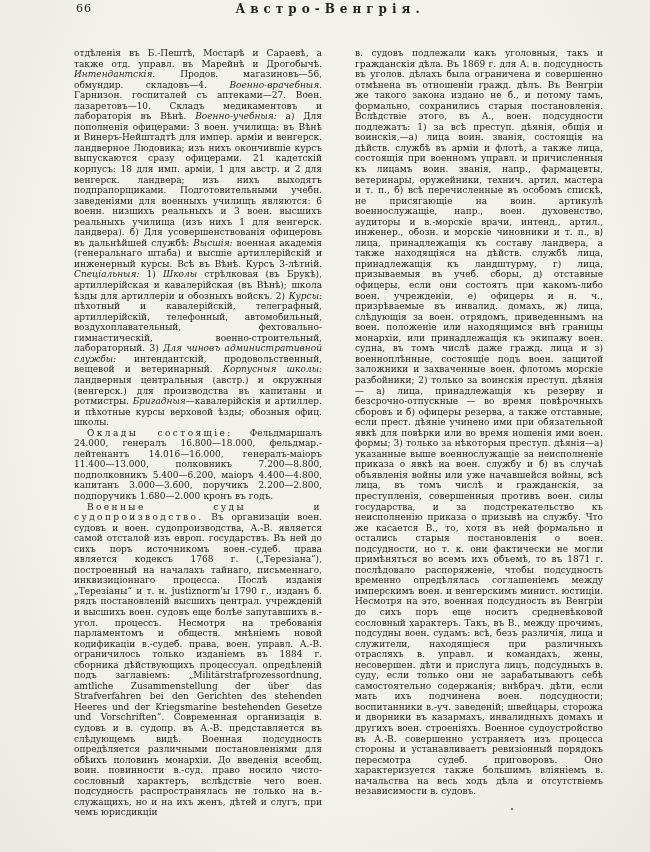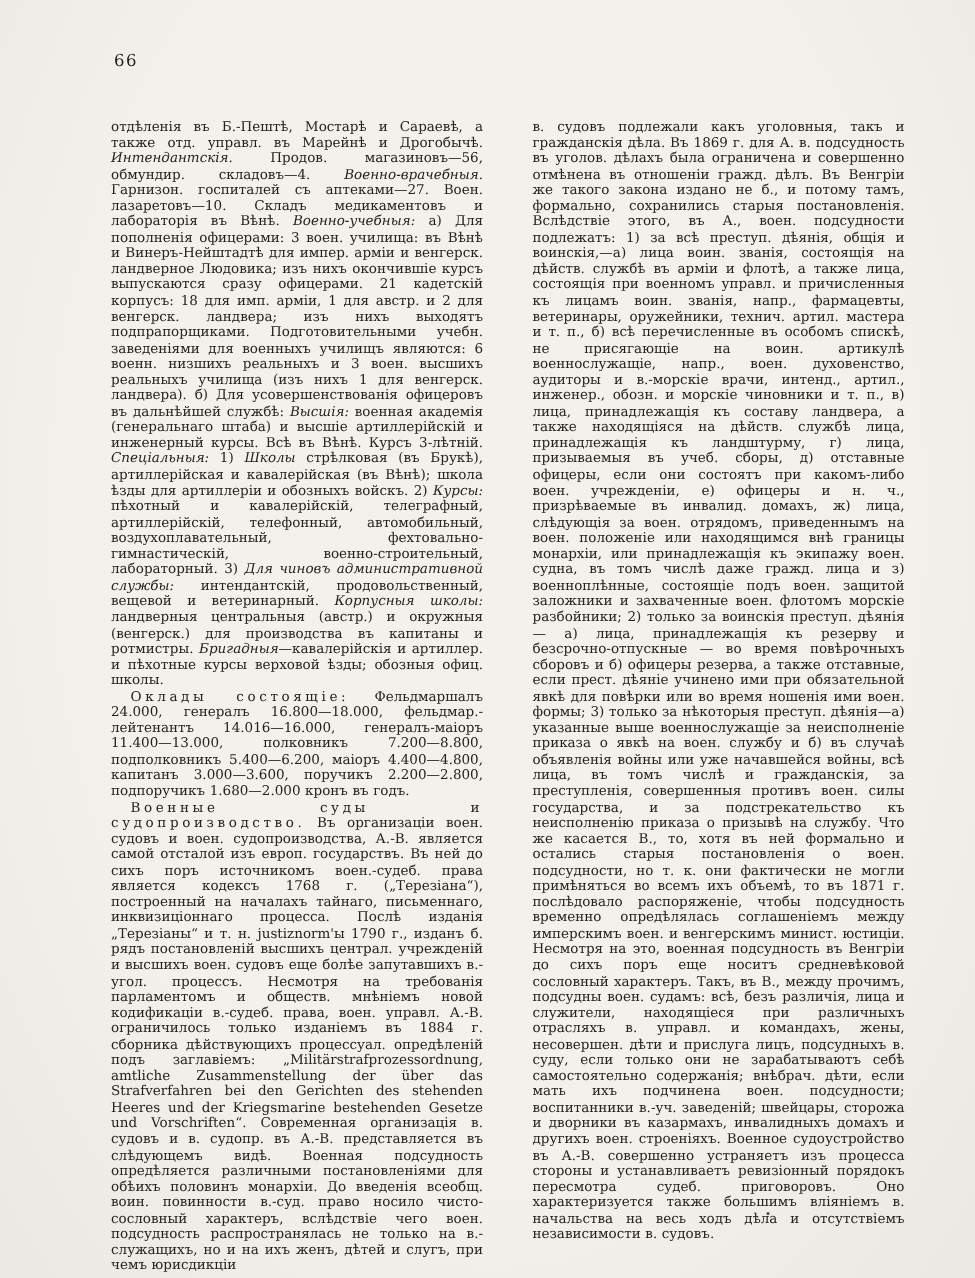--- a/index.html
+++ b/index.html
@@ -8,21 +8,21 @@
     background: #d8d6d2;
   }
   .page {
     position: relative;
     width: 650px;
     height: 852px;
     margin: 0 auto;
     background: #f1efea;
     background-image: radial-gradient(ellipse at 50% 40%, #f3f1ec 60%, #eae8e2 100%);
     box-sizing: border-box;
-    padding: 32px 64px 0 74px;
+    padding: 0 64px 0 74px;
     overflow: hidden;
     color: #242321;
     font-family: "DejaVu Serif", "Liberation Serif", serif;
   }
   .page-header {
     position: relative;
     height: 24px;
     margin-bottom: 6px;
   }
   .page-number {
@@ -75,20 +75,21 @@
     border-radius: 50%;
     background: #4a4845;
   }
 </style>
 </head>
 <body>
 
 <div class="page">
   <div class="page-header">
     <span class="page-number">66</span>
+    <span class="header-title">Австро-Венгрія.</span>
   </div>
   <div class="columns">
     <div class="text-column" id="col-left">
         <p class="para"><span class="seg-normal">отдѣленія въ Б.-Пештѣ, Мостарѣ и Сараевѣ, а также отд. управл. въ Марейнѣ и Дрогобычѣ. </span><span class="seg-italic">Интендантскія.</span><span class="seg-normal"> Продов. магазиновъ—56, обмундир. складовъ—4. </span><span class="seg-italic">Военно-врачебныя.</span><span class="seg-normal"> Гарнизон. госпиталей съ аптеками—27. Воен. лазаретовъ—10. Складъ медикаментовъ и лабораторія въ Вѣнѣ. </span><span class="seg-italic">Военно-учебныя:</span><span class="seg-normal"> а) Для пополненія офицерами: 3 воен. училища: въ Вѣнѣ и Винеръ-Нейштадтѣ для импер. арміи и венгерск. ландверное Людовика; изъ нихъ окончившіе курсъ выпускаются сразу офицерами. 21 кадетскій корпусъ: 18 для имп. арміи, 1 для австр. и 2 для венгерск. ландвера; изъ нихъ выходятъ подпрапорщиками. Подготовительными учебн. заведеніями для военныхъ училищъ являются: 6 военн. низшихъ реальныхъ и 3 воен. высшихъ реальныхъ училища (изъ нихъ 1 для венгерск. ландвера). б) Для усовершенствованія офицеровъ въ дальнѣйшей службѣ: </span><span class="seg-italic">Высшія:</span><span class="seg-normal"> военная академія (генеральнаго штаба) и высшіе артиллерійскій и инженерный курсы. Всѣ въ Вѣнѣ. Курсъ 3-лѣтній. </span><span class="seg-italic">Спеціальныя:</span><span class="seg-normal"> 1) </span><span class="seg-italic">Школы</span><span class="seg-normal"> стрѣлковая (въ Брукѣ), артиллерійская и кавалерійская (въ Вѣнѣ); школа ѣзды для артиллеріи и обозныхъ войскъ. 2) </span><span class="seg-italic">Курсы:</span><span class="seg-normal"> пѣхотный и кавалерійскій, телеграфный, артиллерійскій, телефонный, автомобильный, воздухоплавательный, фехтовально-гимнастическій, военно-строительный, лабораторный. 3) </span><span class="seg-italic">Для чиновъ административной службы:</span><span class="seg-normal"> интендантскій, продовольственный, вещевой и ветеринарный. </span><span class="seg-italic">Корпусныя школы:</span><span class="seg-normal"> ландверныя центральныя (австр.) и окружныя (венгерск.) для производства въ капитаны и ротмистры. </span><span class="seg-italic">Бригадныя</span><span class="seg-normal">—кавалерійскія и артиллер. и пѣхотные курсы верховой ѣзды; обозныя офиц. школы.</span></p>
         <p class="para indent"><span class="seg-spaced">Оклады состоящіе:</span><span class="seg-normal"> Фельдмаршалъ 24.000, генералъ 16.800—18.000, фельдмар.-лейтенантъ 14.016—16.000, генералъ-маіоръ 11.400—13.000, полковникъ 7.200—8.800, подполковникъ 5.400—6.200, маіоръ 4.400—4.800, капитанъ 3.000—3.600, поручикъ 2.200—2.800, подпоручикъ 1.680—2.000 кронъ въ годъ.</span></p>
         <p class="para indent"><span class="seg-spaced">Военные суды и судопроизводство.</span><span class="seg-normal"> Въ организаціи воен. судовъ и воен. судопроизводства, А.-В. является самой отсталой изъ европ. государствъ. Въ ней до сихъ поръ источникомъ воен.-судеб. права является кодексъ 1768 г. („Терезіана“), построенный на началахъ тайнаго, письменнаго, инквизиціоннаго процесса. Послѣ изданія „Терезіаны“ и т. н. justiznorm'ы 1790 г., изданъ б. рядъ постановленій высшихъ централ. учрежденій и высшихъ воен. судовъ еще болѣе запутавшихъ в.-угол. процессъ. Несмотря на требованія парламентомъ и обществ. мнѣніемъ новой кодификаціи в.-судеб. права, воен. управл. А.-В. ограничилось только изданіемъ въ 1884 г. сборника дѣйствующихъ процессуал. опредѣленій подъ заглавіемъ: „Militärstrafprozessordnung, amtliche Zusammenstellung der über das Strafverfahren bei den Gerichten des stehenden Heeres und der Kriegsmarine bestehenden Gesetze und Vorschriften“. Современная организація в. судовъ и в. судопр. въ А.-В. представляется въ слѣдующемъ видѣ. Военная подсудность опредѣляется различными постановленіями для обѣихъ половинъ монархіи. До введенія всеобщ. воин. повинности в.-суд. право носило чисто-сословный характеръ, вслѣдствіе чего воен. подсудность распространялась не только на в.-служащихъ, но и на ихъ женъ, дѣтей и слугъ, при чемъ юрисдикціи</span></p>
       </div>
     <div class="text-column" id="col-right">
         <p class="para"><span class="seg-normal">в. судовъ подлежали какъ уголовныя, такъ и гражданскія дѣла. Въ 1869 г. для А. в. подсудность въ уголов. дѣлахъ была ограничена и совершенно отмѣнена въ отношеніи гражд. дѣлъ. Въ Венгріи же такого закона издано не б., и потому тамъ, формально, сохранились старыя постановленія. Вслѣдствіе этого, въ А., воен. подсудности подлежатъ: 1) за всѣ преступ. дѣянія, общія и воинскія,—а) лица воин. званія, состоящія на дѣйств. службѣ въ арміи и флотѣ, а также лица, состоящія при военномъ управл. и причисленныя къ лицамъ воин. званія, напр., фармацевты, ветеринары, оружейники, технич. артил. мастера и т. п., б) всѣ перечисленные въ особомъ спискѣ, не присягающіе на воин. артикулѣ военнослужащіе, напр., воен. духовенство, аудиторы и в.-морскіе врачи, интенд., артил., инженер., обозн. и морскіе чиновники и т. п., в) лица, принадлежащія къ составу ландвера, а также находящіяся на дѣйств. службѣ лица, принадлежащія къ ландштурму, г) лица, призываемыя въ учеб. сборы, д) отставные офицеры, если они состоятъ при какомъ-либо воен. учрежденіи, е) офицеры и н. ч., призрѣваемые въ инвалид. домахъ, ж) лица, слѣдующія за воен. отрядомъ, приведеннымъ на воен. положеніе или находящимся внѣ границы монархіи, или принадлежащія къ экипажу воен. судна, въ томъ числѣ даже гражд. лица и з) военноплѣнные, состоящіе подъ воен. защитой заложники и захваченные воен. флотомъ морскіе разбойники; 2) только за воинскія преступ. дѣянія — а) лица, принадлежащія къ резерву и безсрочно-отпускные — во время повѣрочныхъ сборовъ и б) офицеры резерва, а также отставные, если прест. дѣяніе учинено ими при обязательной явкѣ для повѣрки или во время ношенія ими воен. формы; 3) только за нѣкоторыя преступ. дѣянія—а) указанные выше военнослужащіе за неисполненіе приказа о явкѣ на воен. службу и б) въ случаѣ объявленія войны или уже начавшейся войны, всѣ лица, въ томъ числѣ и гражданскія, за преступленія, совершенныя противъ воен. силы государства, и за подстрекательство къ неисполненію приказа о призывѣ на службу. Что же касается В., то, хотя въ ней формально и остались старыя постановленія о воен. подсудности, но т. к. они фактически не могли примѣняться во всемъ ихъ объемѣ, то въ 1871 г. послѣдовало распоряженіе, чтобы подсудность временно опредѣлялась соглашеніемъ между имперскимъ воен. и венгерскимъ минист. юстиціи. Несмотря на это, военная подсудность въ Венгріи до сихъ поръ еще носитъ средневѣковой сословный характеръ. Такъ, въ В., между прочимъ, подсудны воен. судамъ: всѣ, безъ различія, лица и служители, находящіеся при различныхъ отрасляхъ в. управл. и командахъ, жены, несовершен. дѣти и прислуга лицъ, подсудныхъ в. суду, если только они не зарабатываютъ себѣ самостоятельно содержанія; внѣбрач. дѣти, если мать ихъ подчинена воен. подсудности; воспитанники в.-уч. заведеній; швейцары, сторожа и дворники въ казармахъ, инвалидныхъ домахъ и другихъ воен. строеніяхъ. Военное судоустройство въ А.-В. совершенно устраняетъ изъ процесса стороны и устанавливаетъ ревизіонный порядокъ пересмотра судеб. приговоровъ. Оно характеризуется также большимъ вліяніемъ в. начальства на весь ходъ дѣла и отсутствіемъ независимости в. судовъ.</span></p>
       </div>

